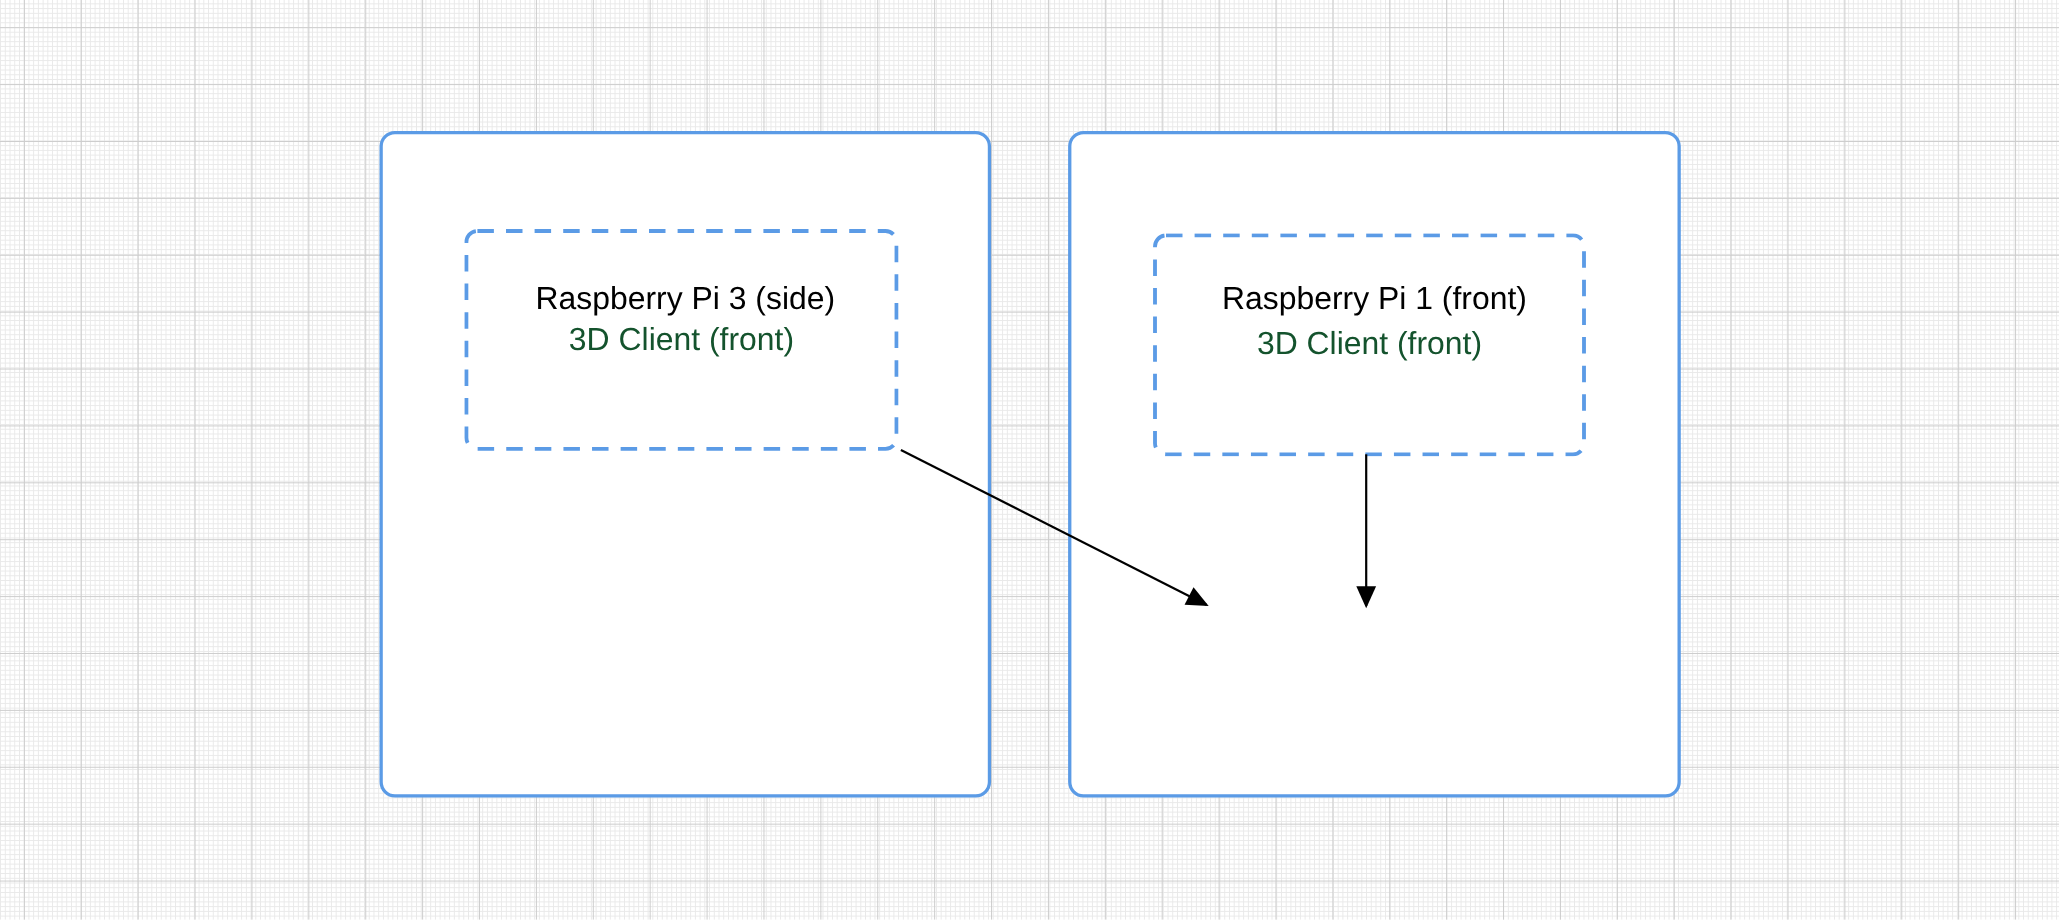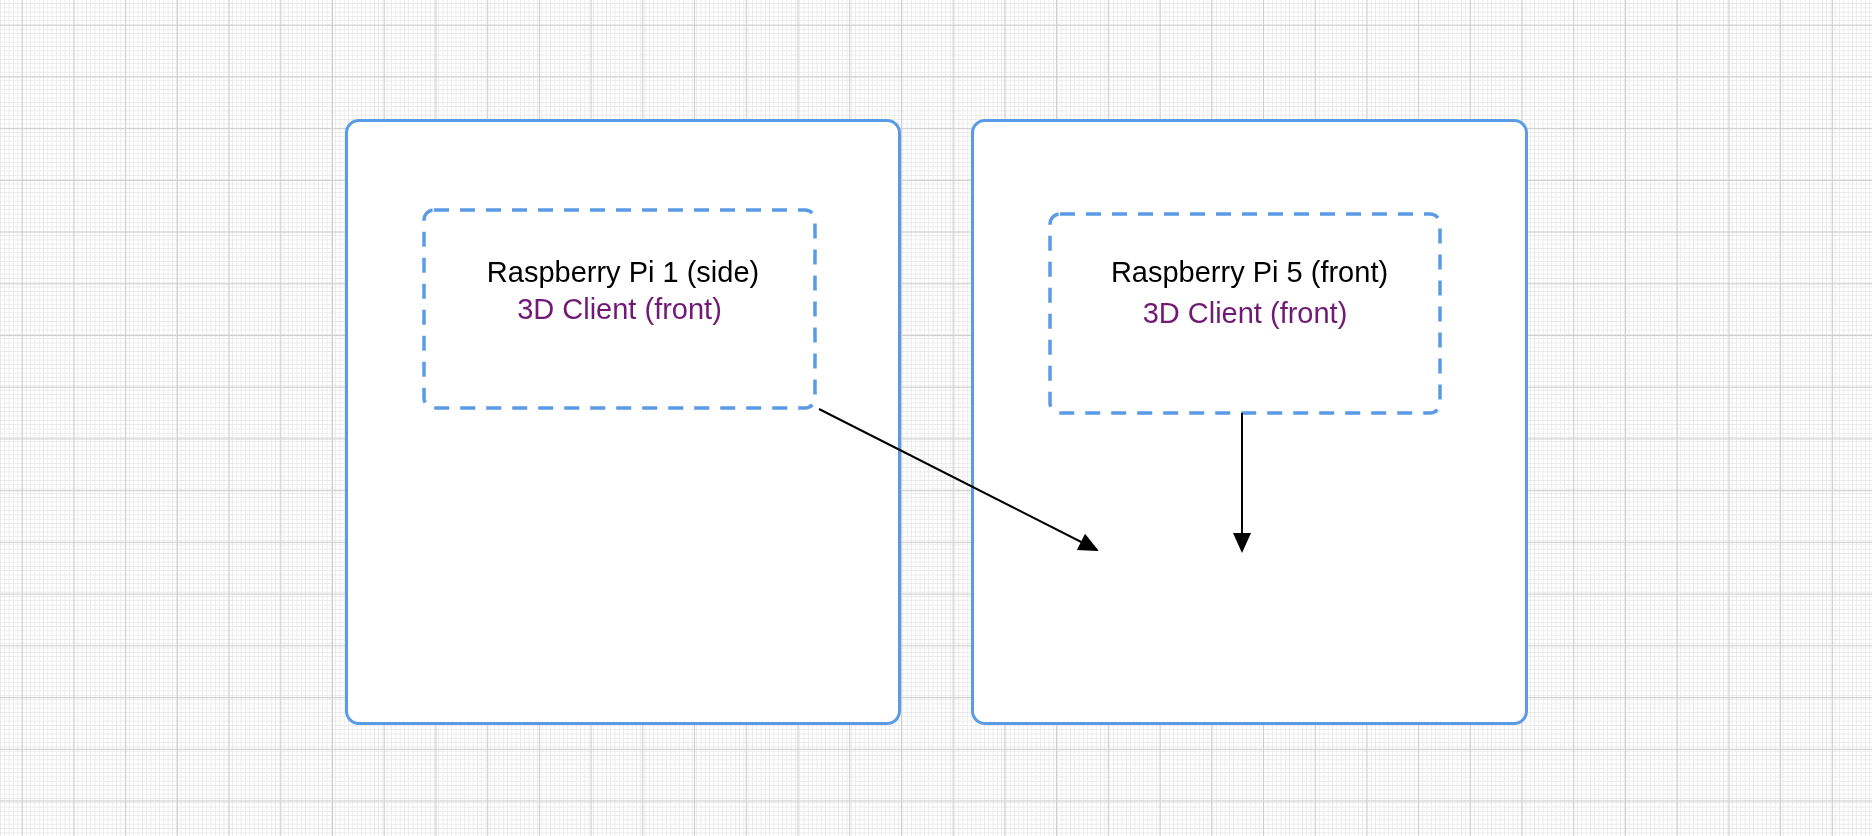--- a/index.html
+++ b/index.html
@@ -50,49 +50,49 @@
   }
   .dashed-box svg.dash-rect {
     position: absolute;
     inset: 0;
   }
   .node-label {
     position: relative;
     z-index: 2;
     font-size: 29px;
     line-height: 1.2;
-    color: #701a75;
+    color: #14532d;
     white-space: nowrap;
   }
   svg.arrows-layer {
     position: absolute;
     left: 0;
     top: 0;
     z-index: 5;
     pointer-events: none;
   }
 </style>
 </head>
 <body>
 
 <div class="canvas">
 
   <div class="group-box" style="left:345px; top:119px; width:556px; height:606px;">
-    <div class="group-title">Raspberry Pi 1 (side)</div>
+    <div class="group-title">Raspberry Pi 3 (side)</div>
 
     <div class="dashed-box" style="left:74px; top:86px; width:395px; height:202px;">
       <svg class="dash-rect" width="395" height="202">
         <rect x="2" y="2" width="391" height="198" rx="10" ry="10" fill="none" stroke-width="3.5" stroke-dasharray="15 11" stroke="#5b9be6"></rect>
       </svg>
       <span class="node-label">3D Client (front)</span>
     </div>
   </div>
 
   <div class="group-box" style="left:971px; top:119px; width:557px; height:606px;">
-    <div class="group-title">Raspberry Pi 5 (front)</div>
+    <div class="group-title">Raspberry Pi 1 (front)</div>
 
     <div class="dashed-box" style="left:74px; top:90px; width:394px; height:203px;">
       <svg class="dash-rect" width="394" height="203">
         <rect x="2" y="2" width="390" height="199" rx="10" ry="10" fill="none" stroke-width="3.5" stroke-dasharray="15 11" stroke="#5b9be6"></rect>
       </svg>
       <span class="node-label">3D Client (front)</span>
     </div>
 
   </div>
 

